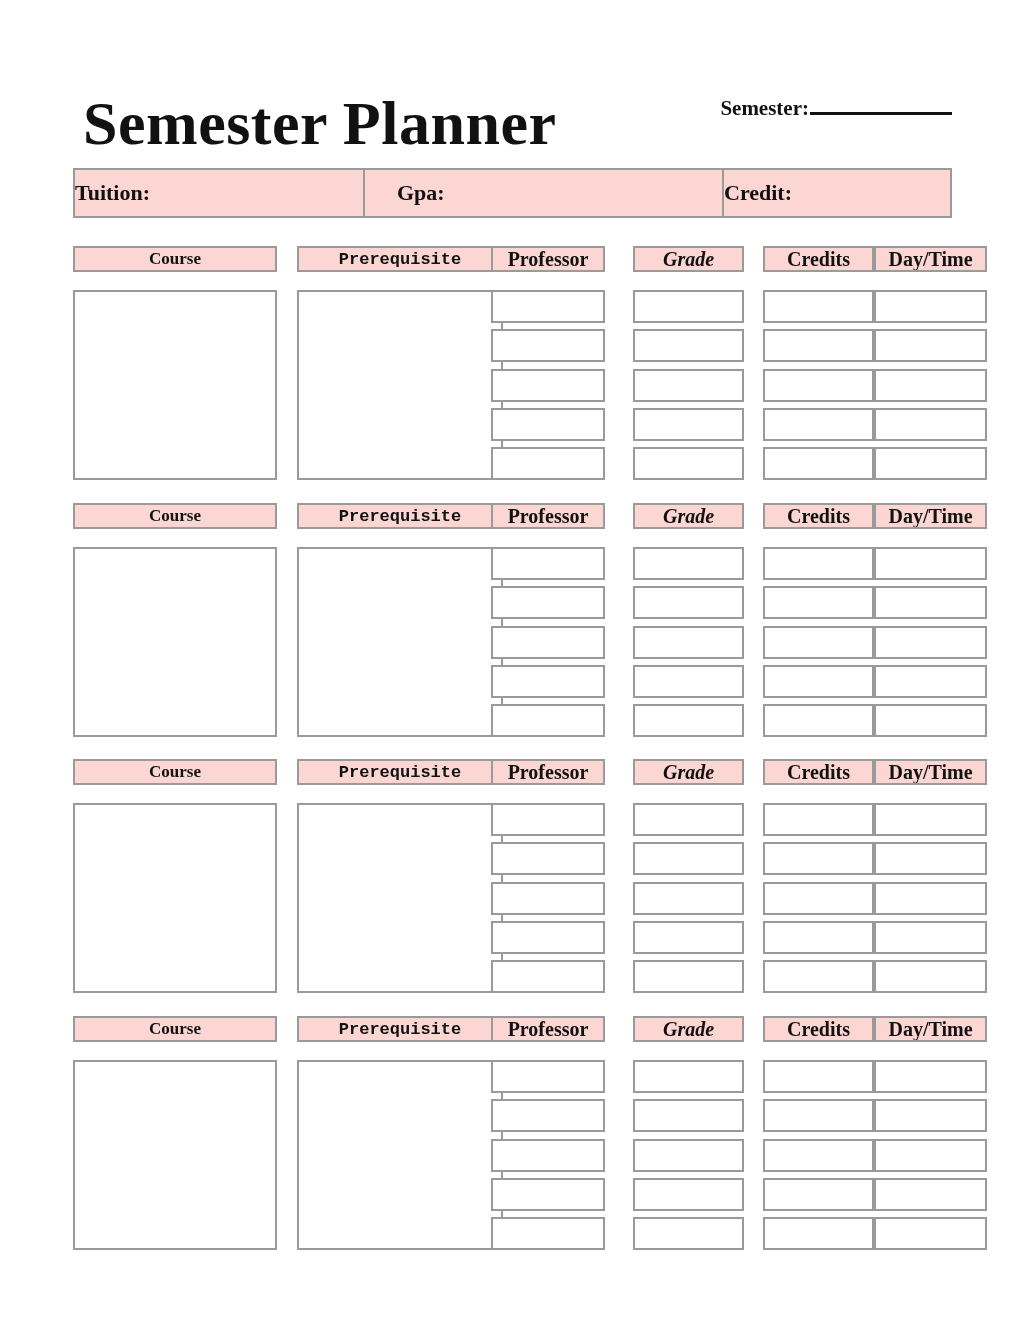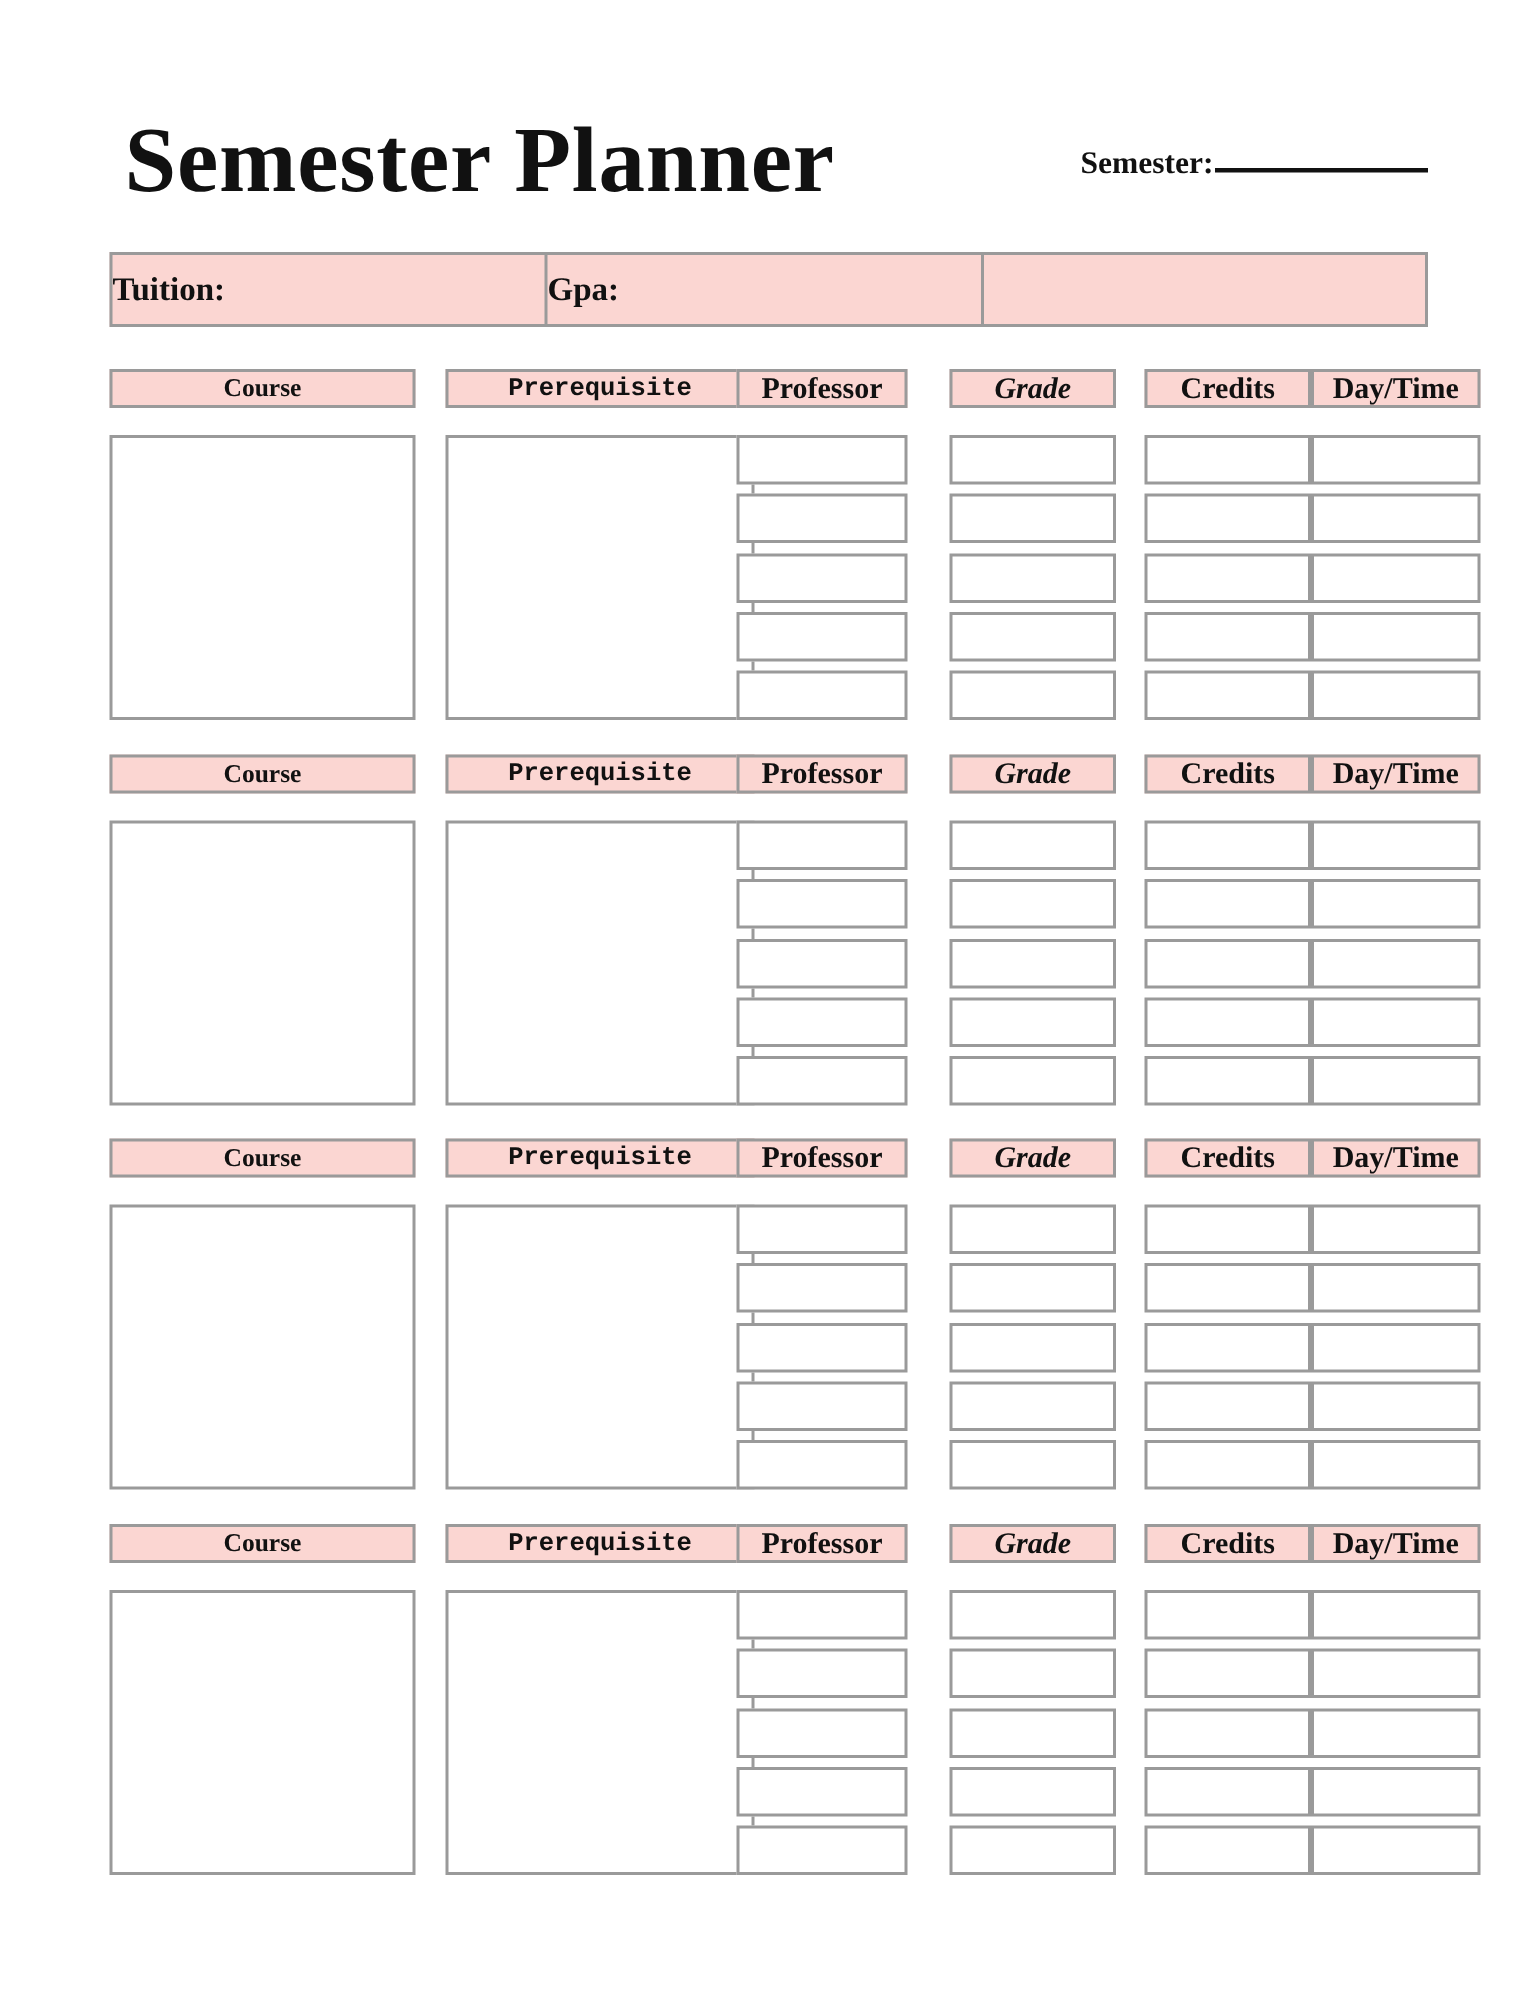--- a/index.html
+++ b/index.html
@@ -28,21 +28,21 @@
   .header-zone {
     position: absolute;
     left: 73px;
     top: 76px;
     width: 879px;
     height: 80px;
   }
   .planner-title {
     position: absolute;
     left: 10px;
-    top: 0px;
+    top: 16px;
     font-size: 62px;
     font-weight: bold;
     letter-spacing: 0.5px;
     line-height: 1;
     white-space: nowrap;
     font-family: "Liberation Serif", "DejaVu Serif", serif;
   }
   .semester-line {
     position: absolute;
     right: 0px;
@@ -78,21 +78,21 @@
   }
   .info-cell {
     box-sizing: border-box;
     display: flex;
     align-items: center;
     font-size: 22px;
     font-weight: bold;
     font-family: "Liberation Serif", "DejaVu Serif", serif;
   }
   .info-cell.c0 { width: 290px; border-right: 2px solid #9a9a9a; }
-  .info-cell.c1 { width: 291px; border-right: 2px solid #9a9a9a; }
+  .info-cell.c1 { width: 327px; border-right: 2px solid #9a9a9a; margin-left: 32px; }
   .info-cell.c2 { flex: 1 1 auto; }
 
   
   .block {
     position: absolute;
     left: 73px;
     width: 879px;
   }
   .block-head {
     position: relative;
@@ -168,20 +168,23 @@
     </div>
   </div>
 
   <div class="info-bar">
     <div class="info-cell c0">
       <span>Tuition:</span>
     </div>
     <div class="info-cell c1">
       <span>Gpa:</span>
     </div>
+    <div class="info-cell c2">
+      <span>Credit:</span>
+    </div>
   </div>
 
   <div id="blocks-root">
       <div class="block" style="top: 246px;">
         <div class="block-head">
           <div class="hcell col-course">Course</div>
           <div class="hcell col-prereq">Prerequisite</div>
           <div class="hcell col-professor narrowtext">Professor</div>
           <div class="hcell col-grade narrowtext">Grade</div>
           <div class="hcell col-credits narrowtext">Credits</div>

